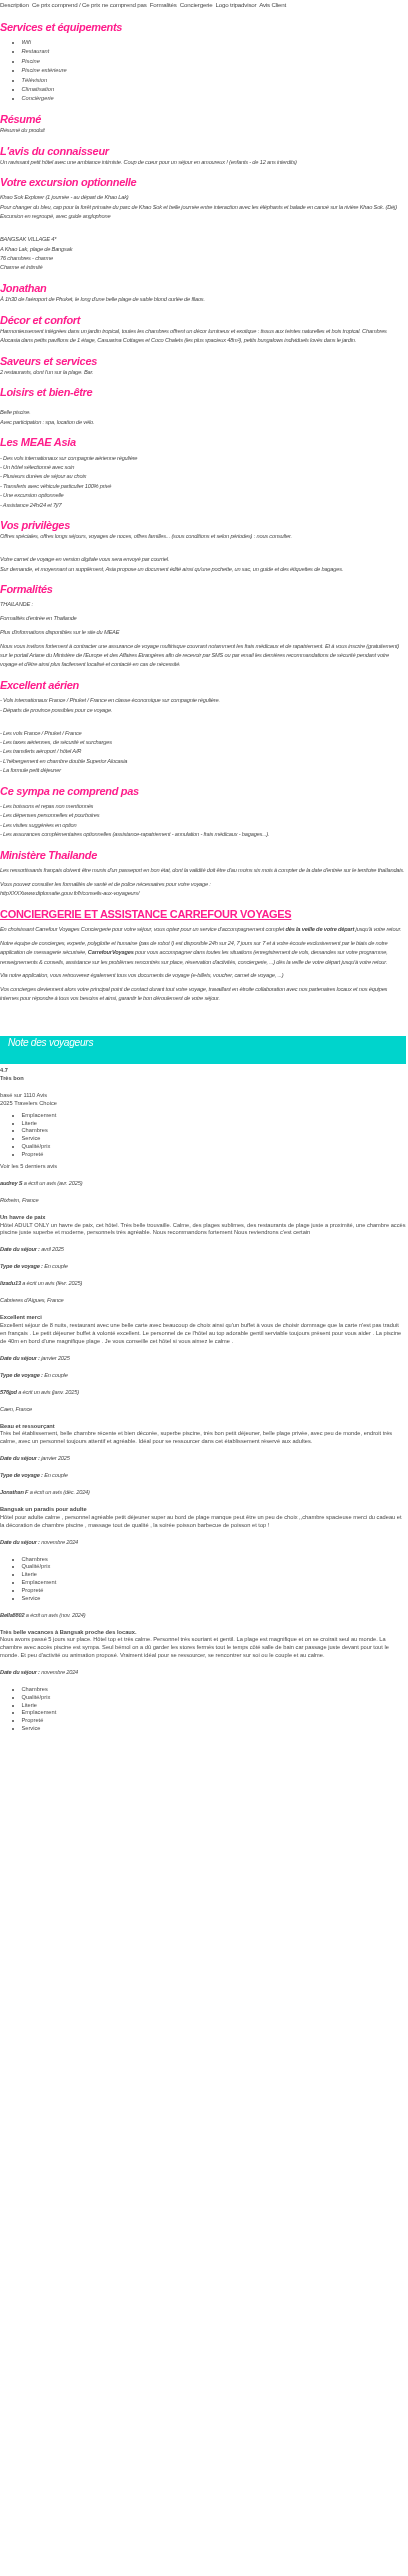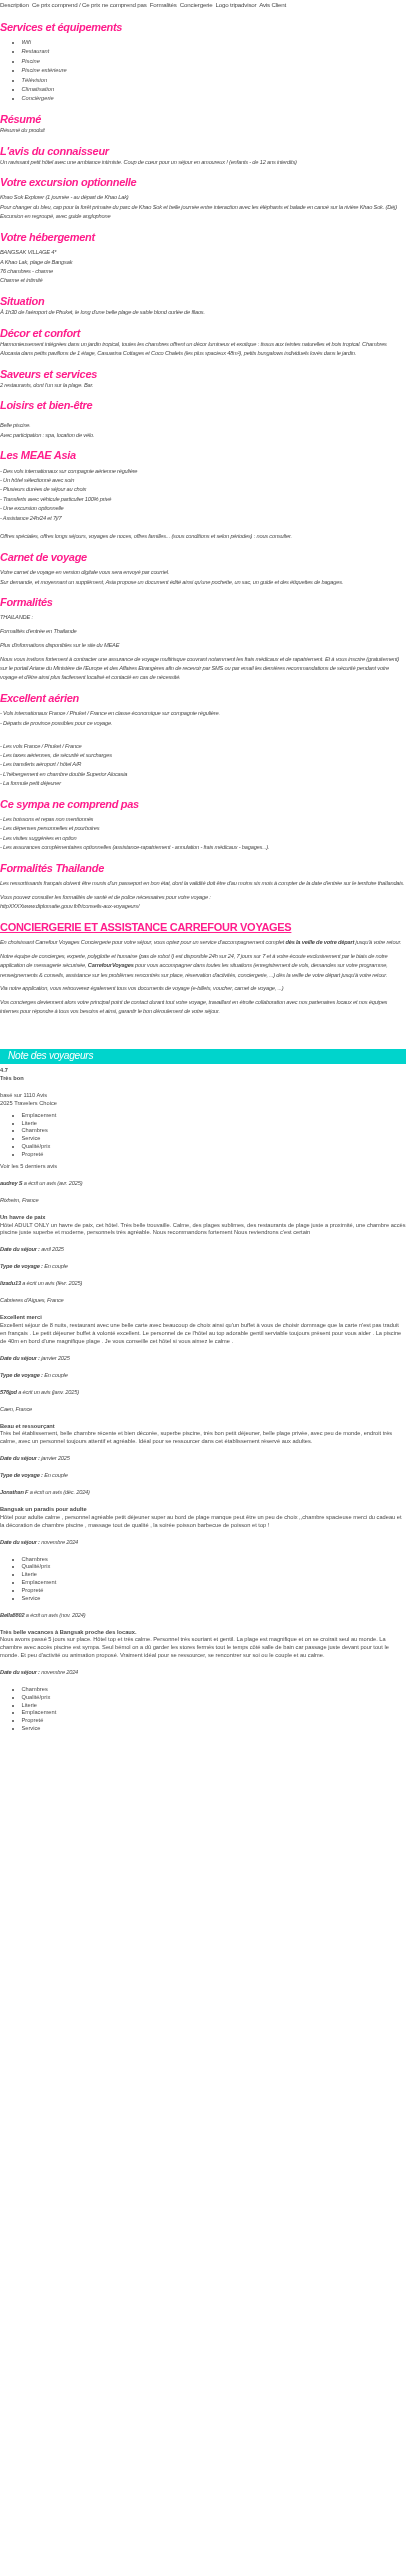--- a/index.html
+++ b/index.html
@@ -21,21 +21,21 @@
   .it { font-style: italic; letter-spacing: -0.2px; }
   p { margin: 0; line-height: 9.4px; }
   .gap-s { height: 4.3px; }
   .gap-m { height: 9.2px; }
   .gap-l { height: 12px; }
   ul.bul { margin: 0; padding-left: 21.5px; list-style: disc; }
   ul.bul li { line-height: 9.4px; font-style: italic; }
   ul.rev { margin: 0; padding-left: 21.5px; }
   ul.rev li { line-height: 7.8px; }
   .banner {
-    background: #00d4cc; color: #ffffff; height: 15px;
+    background: #00d4cc; color: #ffffff; height: 28px;
     font-style: italic; font-size: 10.2px; padding-left: 8px;
     line-height: 14.5px; letter-spacing: -0.3px; margin-left: 0;
   }
   .rv p { line-height: 7.8px; }
   b { font-weight: bold; }
 </style>
 </head>
 <body>
 
 <div class="page">
@@ -71,29 +71,28 @@
   <p class="it">Un ravissant petit hôtel avec une ambiance intimiste. Coup de cœur pour un séjour en amoureux ! (enfants - de 12 ans interdits)</p>
 
   <div class="gap-m"></div>
   <h2 class="sec">Votre excursion optionnelle</h2>
   <div class="gap-s"></div>
   <p class="it">Khao Sok Explorer (1 journée - au départ de Khao Lak)</p>
   <p class="it">Pour changer du bleu, cap pour la forêt primaire du parc de Khao Sok et belle journée entre interaction avec les éléphants et balade en canoé sur la rivière Khao Sok. (Déj)</p>
   <p class="it">Excursion en regroupé, avec guide anglophone</p>
 
   <div class="gap-m"></div>
-  <h2 class="sec">Votre hébergement</h2>
   <div class="gap-s"></div>
   <p class="it">BANGSAK VILLAGE 4*</p>
   <p class="it">A Khao Lak, plage de Bangsak</p>
   <p class="it">76 chambres - charme</p>
   <p class="it">Charme et intimité</p>
 
   <div class="gap-m"></div>
-  <h2 class="sec">Situation</h2>
+  <h2 class="sec">Jonathan</h2>
   <p class="it">À 1h30 de l'aéroport de Phuket, le long d'une belle plage de sable blond ourlée de filaos.</p>
 
   <div class="gap-m"></div>
   <h2 class="sec">Décor et confort</h2>
   <p class="it">Harmonieusement intégrées dans un jardin tropical, toutes les chambres offrent un décor lumineux et exotique : tissus aux teintes naturelles et bois tropical. Chambres Alocasia dans petits pavillons de 1 étage, Casuarina Cottages et Coco Chalets (les plus spacieux 48m²), petits bungalows individuels lovés dans le jardin.</p>
 
   <div class="gap-m"></div>
   <h2 class="sec">Saveurs et services</h2>
   <p class="it">2 restaurants, dont l'un sur la plage. Bar.</p>
 
@@ -107,24 +106,24 @@
   <h2 class="sec">Les MEAE Asia</h2>
   <div class="gap-s"></div>
   <p class="it">- Des vols internationaux sur compagnie aérienne régulière</p>
   <p class="it">- Un hôtel sélectionné avec soin</p>
   <p class="it">- Plusieurs durées de séjour au choix</p>
   <p class="it">- Transferts avec véhicule particulier 100% privé</p>
   <p class="it">- Une excursion optionnelle</p>
   <p class="it">- Assistance 24h/24 et 7j/7</p>
 
   <div class="gap-m"></div>
+  <h2 class="sec">Vos privilèges</h2>
   <p class="it">Offres spéciales, offres longs séjours, voyages de noces, offres familles... (sous conditions et selon périodes) : nous consulter.</p>
 
   <div class="gap-m"></div>
-  <h2 class="sec">Carnet de voyage</h2>
   <div class="gap-s"></div>
   <p class="it">Votre carnet de voyage en version digitale vous sera envoyé par courriel.</p>
   <p class="it">Sur demande, et moyennant un supplément, Asia propose un document édité ainsi qu'une pochette, un sac, un guide et des étiquettes de bagages.</p>
 
   <div class="gap-m"></div>
   <h2 class="sec">Formalités</h2>
   <div class="gap-s"></div>
   <p class="it">THAILANDE :</p>
   <div class="gap-s"></div>
   <p class="it">Formalités d'entrée en Thailande</p>
@@ -149,21 +148,21 @@
 
   <div class="gap-m"></div>
   <h2 class="sec">Ce sympa ne comprend pas</h2>
   <div class="gap-s"></div>
   <p class="it">- Les boissons et repas non mentionnés</p>
   <p class="it">- Les dépenses personnelles et pourboires</p>
   <p class="it">- Les visites suggérées en option</p>
   <p class="it">- Les assurances complémentaires optionnelles (assistance-rapatriement - annulation - frais médicaux - bagages...).</p>
 
   <div class="gap-m"></div>
-  <h2 class="sec">Formalités Thailande</h2>
+  <h2 class="sec">Ministère Thailande</h2>
   <div class="gap-s"></div>
   <p class="it">Les ressortissants français doivent être munis d'un passeport en bon état, dont la validité doit être d'au moins six mois à compter de la date d'entrée sur le territoire thaïlandais.</p>
   <div class="gap-s"></div>
   <p class="it">Vous pouvez consulter les formalités de santé et de police nécessaires pour votre voyage :</p>
   <p class="it">httpXXXXwww.diplomatie.gouv.fr/fr/conseils-aux-voyageurs/</p>
 
   <div class="gap-m"></div>
   <h2 class="sec" style="font-style:normal;text-decoration:underline;">CONCIERGERIE ET ASSISTANCE CARREFOUR VOYAGES</h2>
   <div class="gap-s"></div>
   <p class="it"><span>En choisissant Carrefour Voyages Conciergerie pour votre séjour, vous optez pour un service d'accompagnement complet </span><b>dès la veille de votre départ</b><span> jusqu'à votre retour.</span></p>

